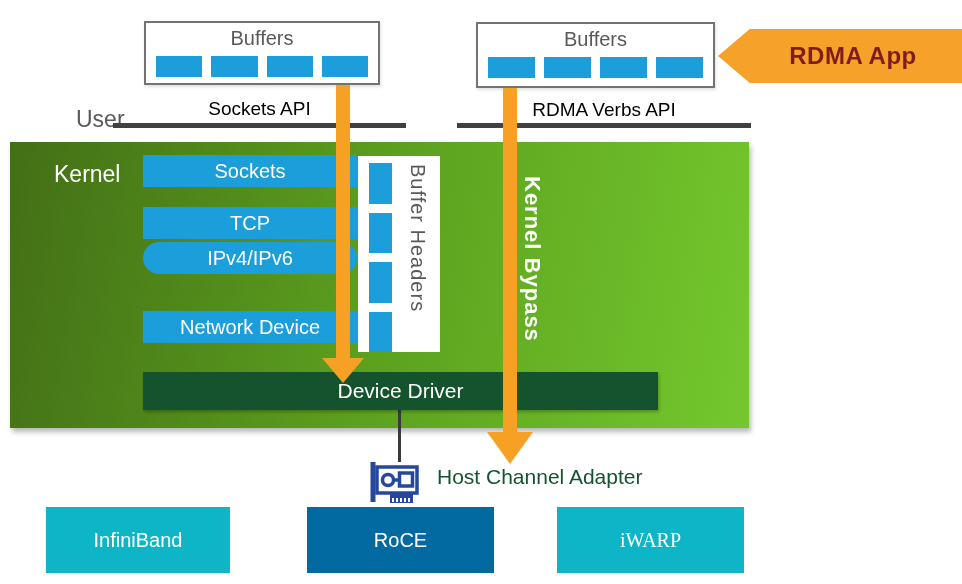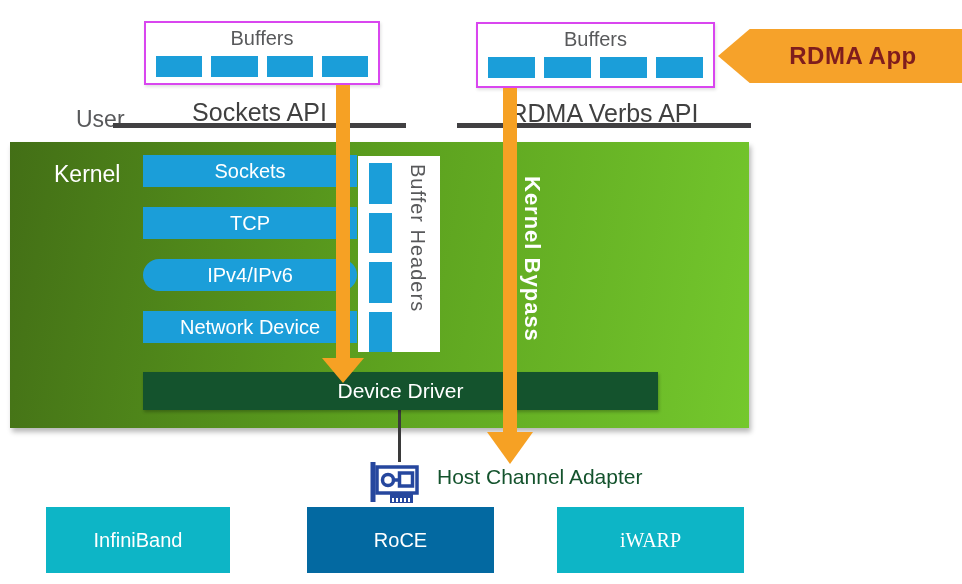--- a/index.html
+++ b/index.html
@@ -1,55 +1,55 @@
 <!DOCTYPE html>
 <html><head>
 <meta charset="utf-8">
 <style>
   html,body{margin:0;padding:0;background:#ffffff;}
   body{font-family:"Liberation Sans", sans-serif;}
   #canvas{position:relative;width:962px;height:584px;background:#ffffff;overflow:hidden;}
   .abs{position:absolute;box-sizing:border-box;}
 
   
-  .buffers-box{background:#ffffff;border:2px solid #d946ef;box-shadow:1px 2px 3px rgba(0,0,0,0.12);}
+  .buffers-box{background:#ffffff;border:2px solid #737373;box-shadow:1px 2px 3px rgba(0,0,0,0.12);}
   .buffers-title{display:block;text-align:center;color:#58595b;font-size:20px;padding-top:4px;}
   .slot-row{display:flex;gap:9px;padding:6px 10px 0 10px;}
   .slot{flex:1;height:21px;background:#1b9ed9;}
   #buffers-left{left:144px;top:21px;width:236px;height:64px;}
   #buffers-right{left:476px;top:22px;width:239px;height:66px;}
 
   
   #rdma-app{left:718px;top:29px;width:244px;height:54px;background:#f6a22a;
     clip-path:polygon(0 50%,13% 0,100% 0,100% 100%,13% 100%);
     display:flex;align-items:center;justify-content:center;padding-left:26px;}
   #rdma-app span{color:#7f1d1d;font-size:24px;font-weight:bold;letter-spacing:0.5px;}
 
   
   .space-label{color:#58595b;font-size:23px;margin-left:48px;}
   #user-label{left:28px;top:106px;}
-  .api-label{color:#404040;font-size:25px;text-align:center;}
+  .api-label{color:#000000;font-size:19px;text-align:center;}
   #sockets-api-label{left:113px;top:98px;width:293px;}
   #rdma-verbs-label{left:457px;top:99px;width:294px;}
   .api-line{height:5px;background:#414042;}
   #line-left{left:113px;top:123px;width:293px;}
   #line-right{left:457px;top:123px;width:294px;}
 
   
   #kernel-box{left:10px;top:142px;width:739px;height:286px;
     background:linear-gradient(100deg,#436f16 0%,#5da21f 52%,#74c82d 100%);
     box-shadow:2px 4px 5px rgba(0,0,0,0.28);}
   #kernel-label{left:54px;top:161px;color:#ffffff;font-size:23px;}
 
   
   .stack-box{left:143px;width:214px;height:32px;background:#1b9ed9;
     color:#ffffff;font-size:20px;display:flex;align-items:center;justify-content:center;}
   #stack-0{top:155px;}
   #stack-1{top:207px;}
-  #stack-2{top:259px;border-radius:20px;}
+  #stack-2{top:242px;border-radius:20px;}
   #stack-3{top:311px;}
 
   
   #buffer-headers{left:358px;top:156px;width:82px;height:196px;background:#ffffff;
     display:flex;flex-direction:row;}
   .bh-bars{display:flex;flex-direction:column;gap:9px;padding:7px 0 0 11px;}
   .bh-bar{width:23px;height:41px;background:#1b9ed9;}
   #buffer-headers-label{writing-mode:vertical-rl;color:#58595b;font-size:20px;
     margin-left:14px;margin-top:8px;letter-spacing:1px;white-space:nowrap;}
 

